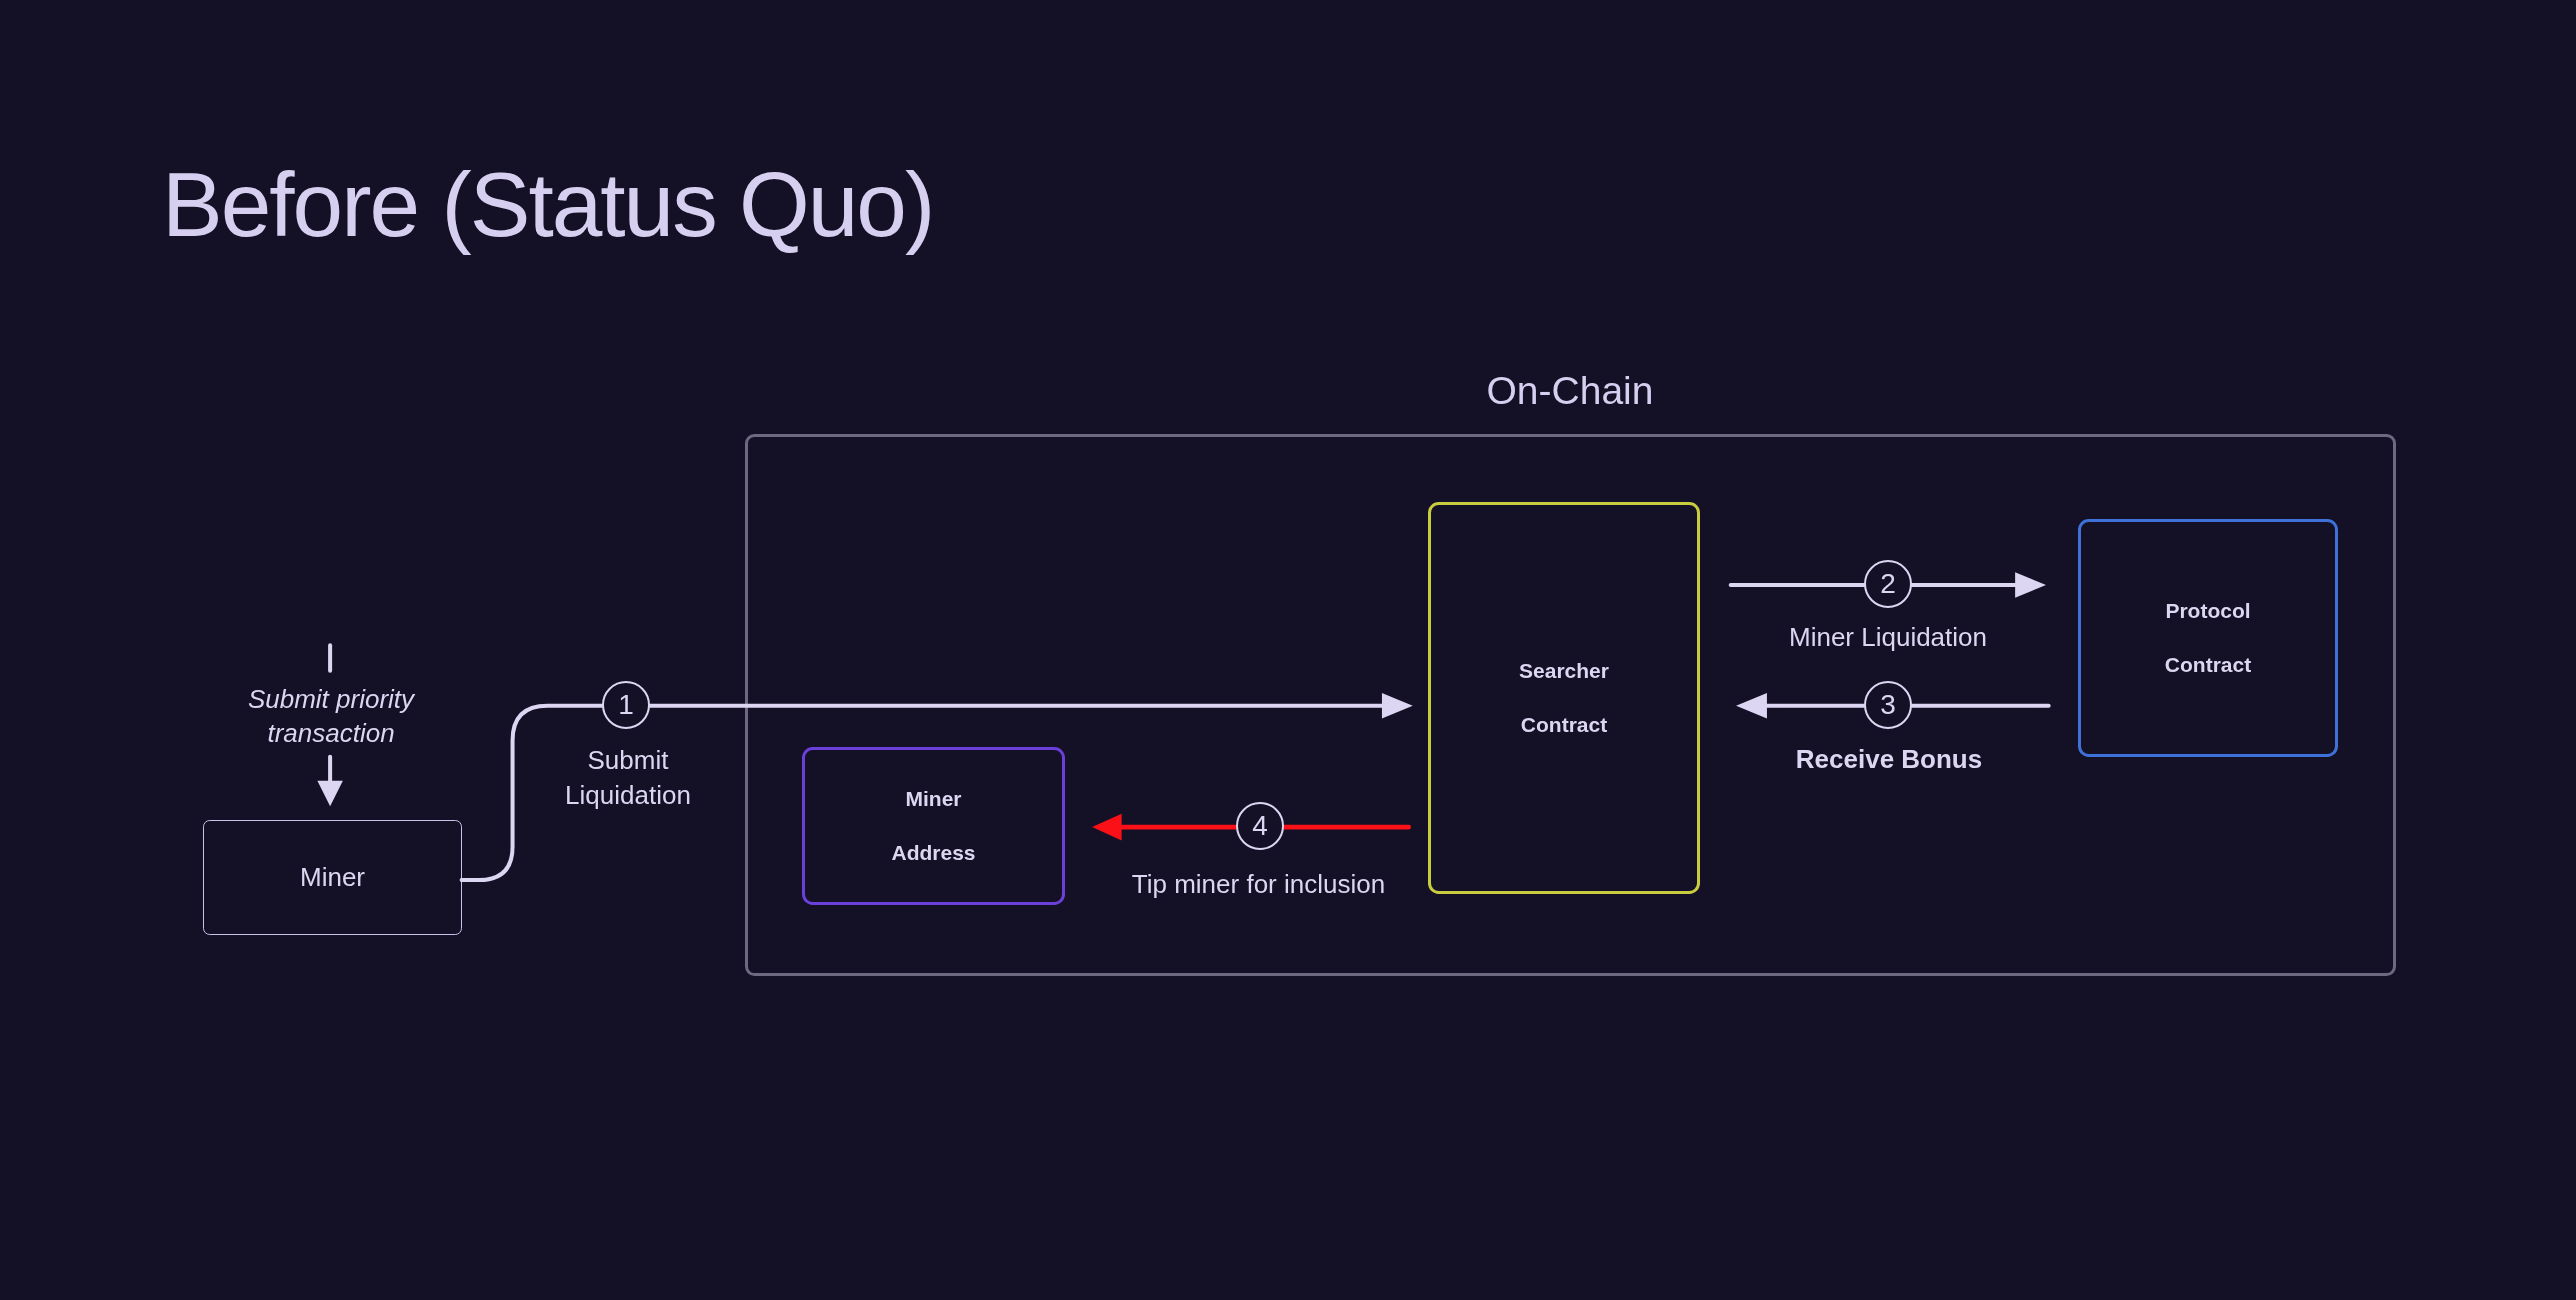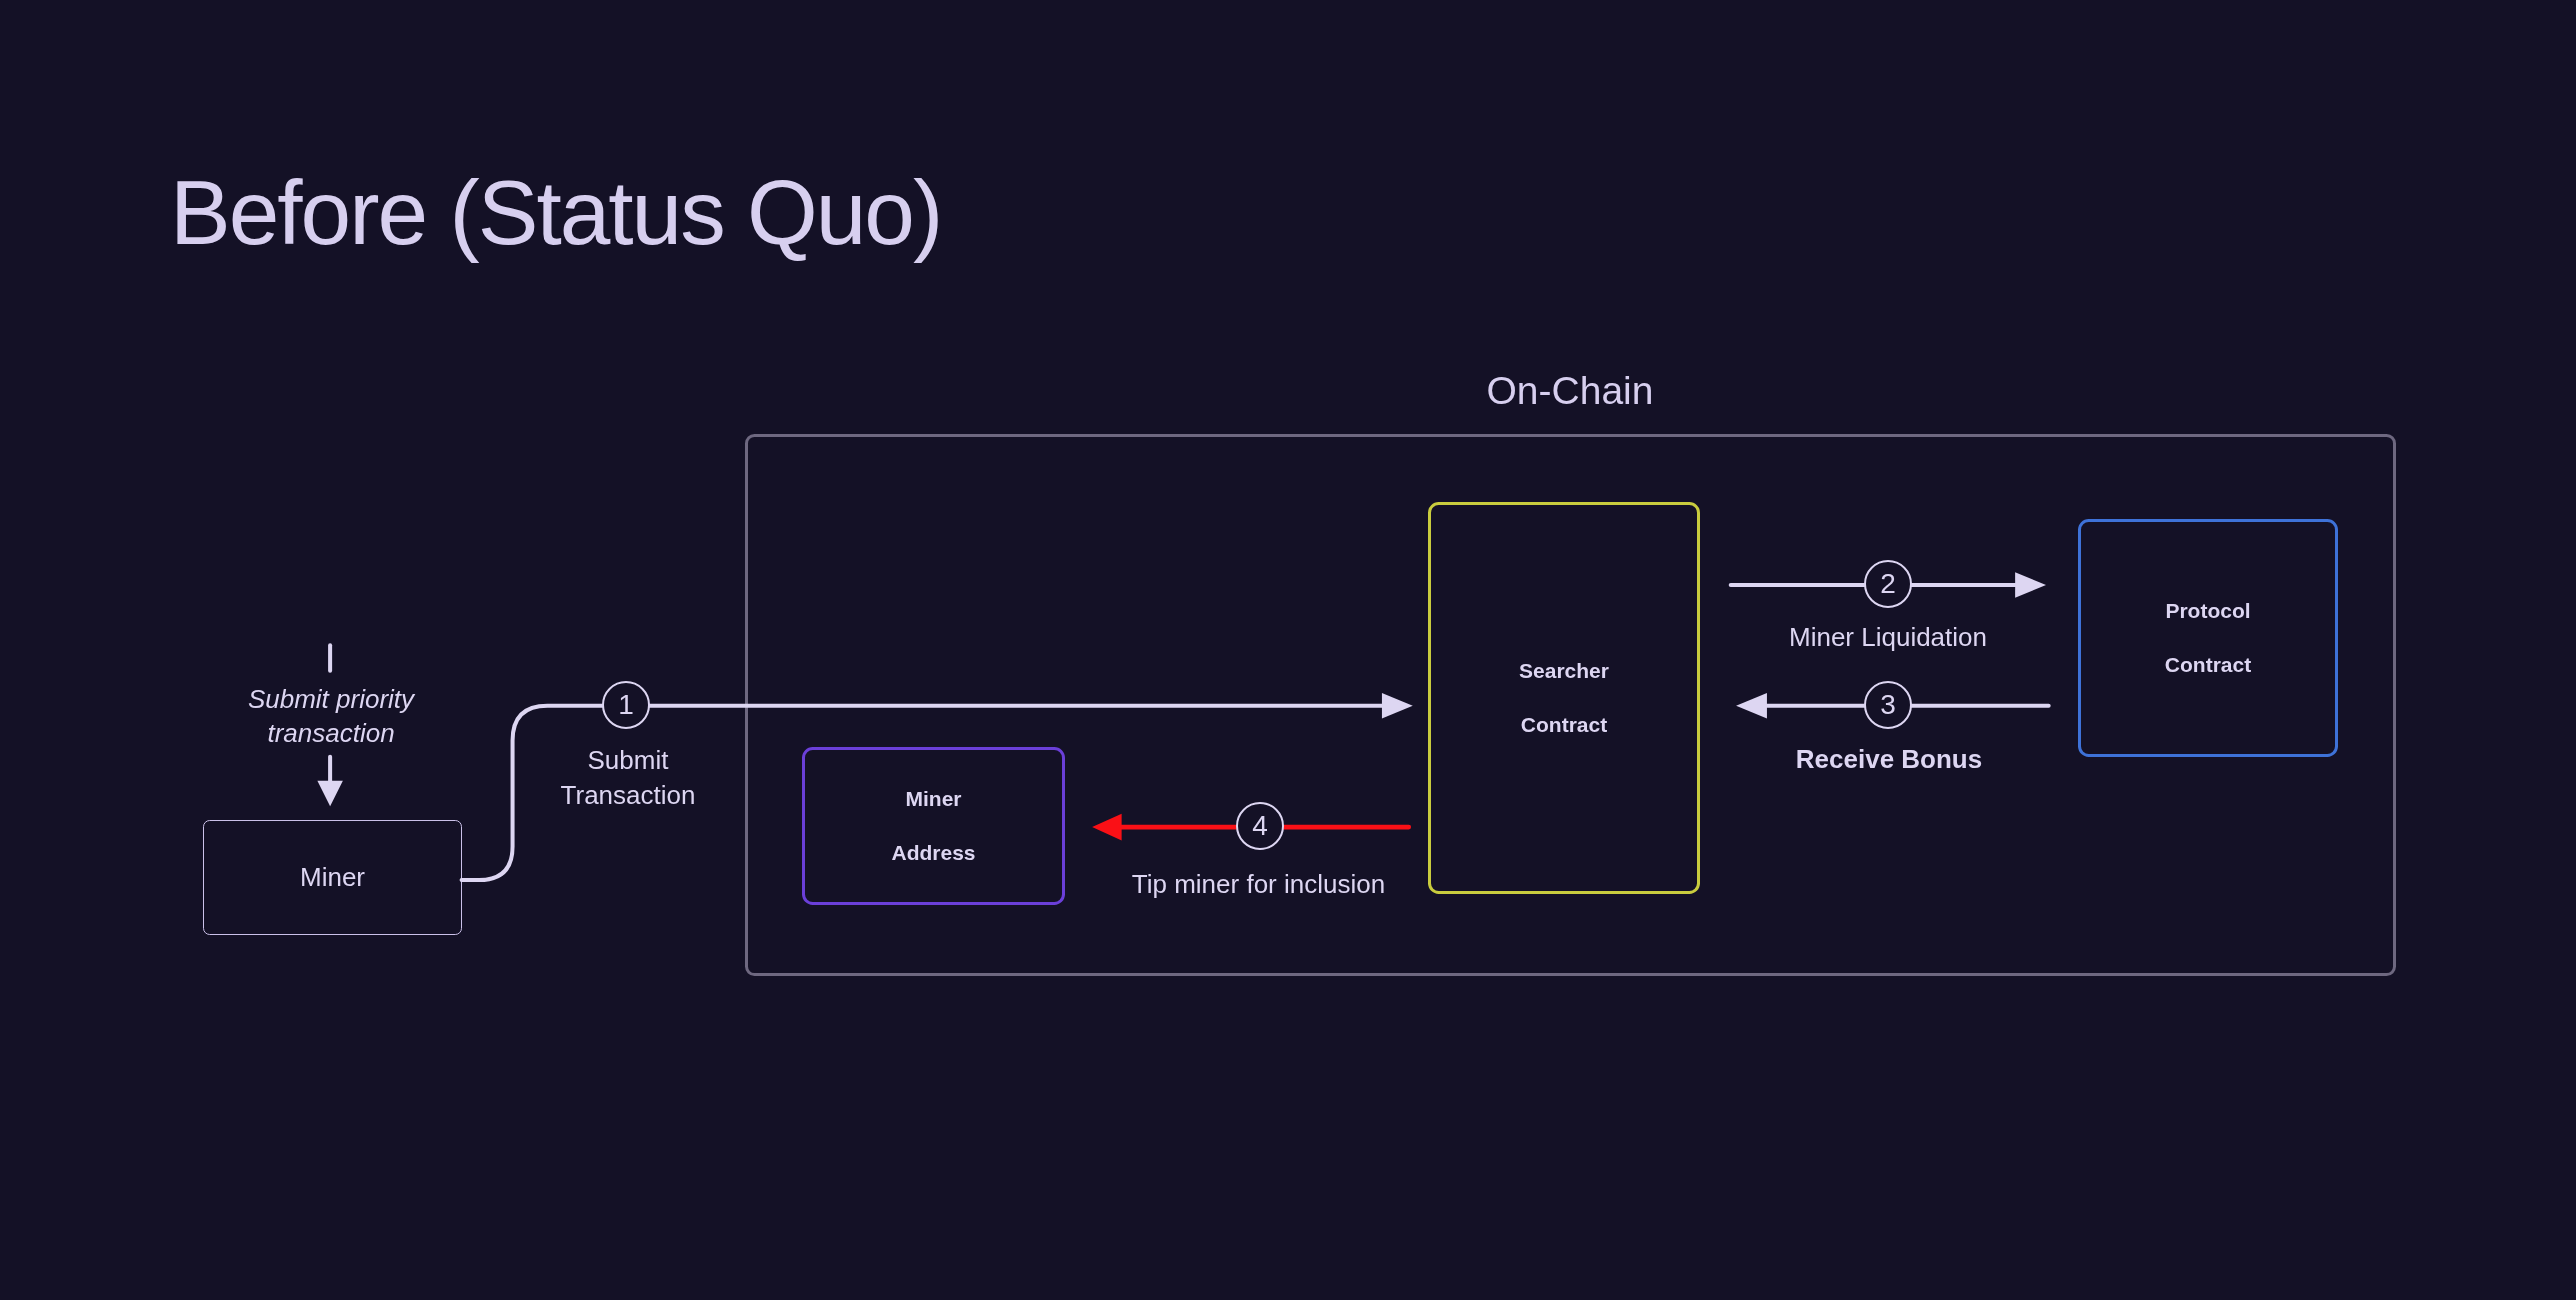--- a/index.html
+++ b/index.html
@@ -13,21 +13,21 @@
     --red:#fa1016;
     --boxborder:#cbc1e9;
   }
   html,body{margin:0;padding:0;background:var(--bg);}
   .canvas{
     position:relative;width:2576px;height:1300px;background:var(--bg);
     font-family:"Liberation Sans","DejaVu Sans",sans-serif;color:var(--ink);
     overflow:hidden;
   }
   .page-title{
-    position:absolute;left:154px;top:145px;margin:16px;
+    position:absolute;left:154px;top:145px;margin:8px;
     font-size:91px;font-weight:400;letter-spacing:-2px;color:var(--inkdim);
     white-space:nowrap;
   }
   .region{
     position:absolute;left:745px;top:434px;width:1651px;height:542px;
     border:3.4px solid var(--gray);border-radius:9.4px;z-index:1;box-sizing:border-box;
   }
   .region-label{
     position:absolute;left:1436px;top:369px;width:268px;text-align:center;
     font-size:39px;color:var(--inkdim);z-index:2;
@@ -109,19 +109,19 @@
   </svg>
 
   <div class="badge" id="badge-1">1</div>
   <div class="badge" id="badge-2">2</div>
   <div class="badge" id="badge-3">3</div>
   <div class="badge" id="badge-4">4</div>
 
   <div class="edge-label" id="lbl-submit-priority">Submit priority
 transaction</div>
   <div class="edge-label" id="lbl-submit-tx">Submit
-Transaction</div>
+Liquidation</div>
   <div class="edge-label" id="lbl-call-liq">Miner Liquidation</div>
   <div class="edge-label" id="lbl-recv-bonus">Receive Bonus</div>
   <div class="edge-label" id="lbl-tip-miner">Tip miner for inclusion</div>
 
 </div>
 
 
 </body></html>

